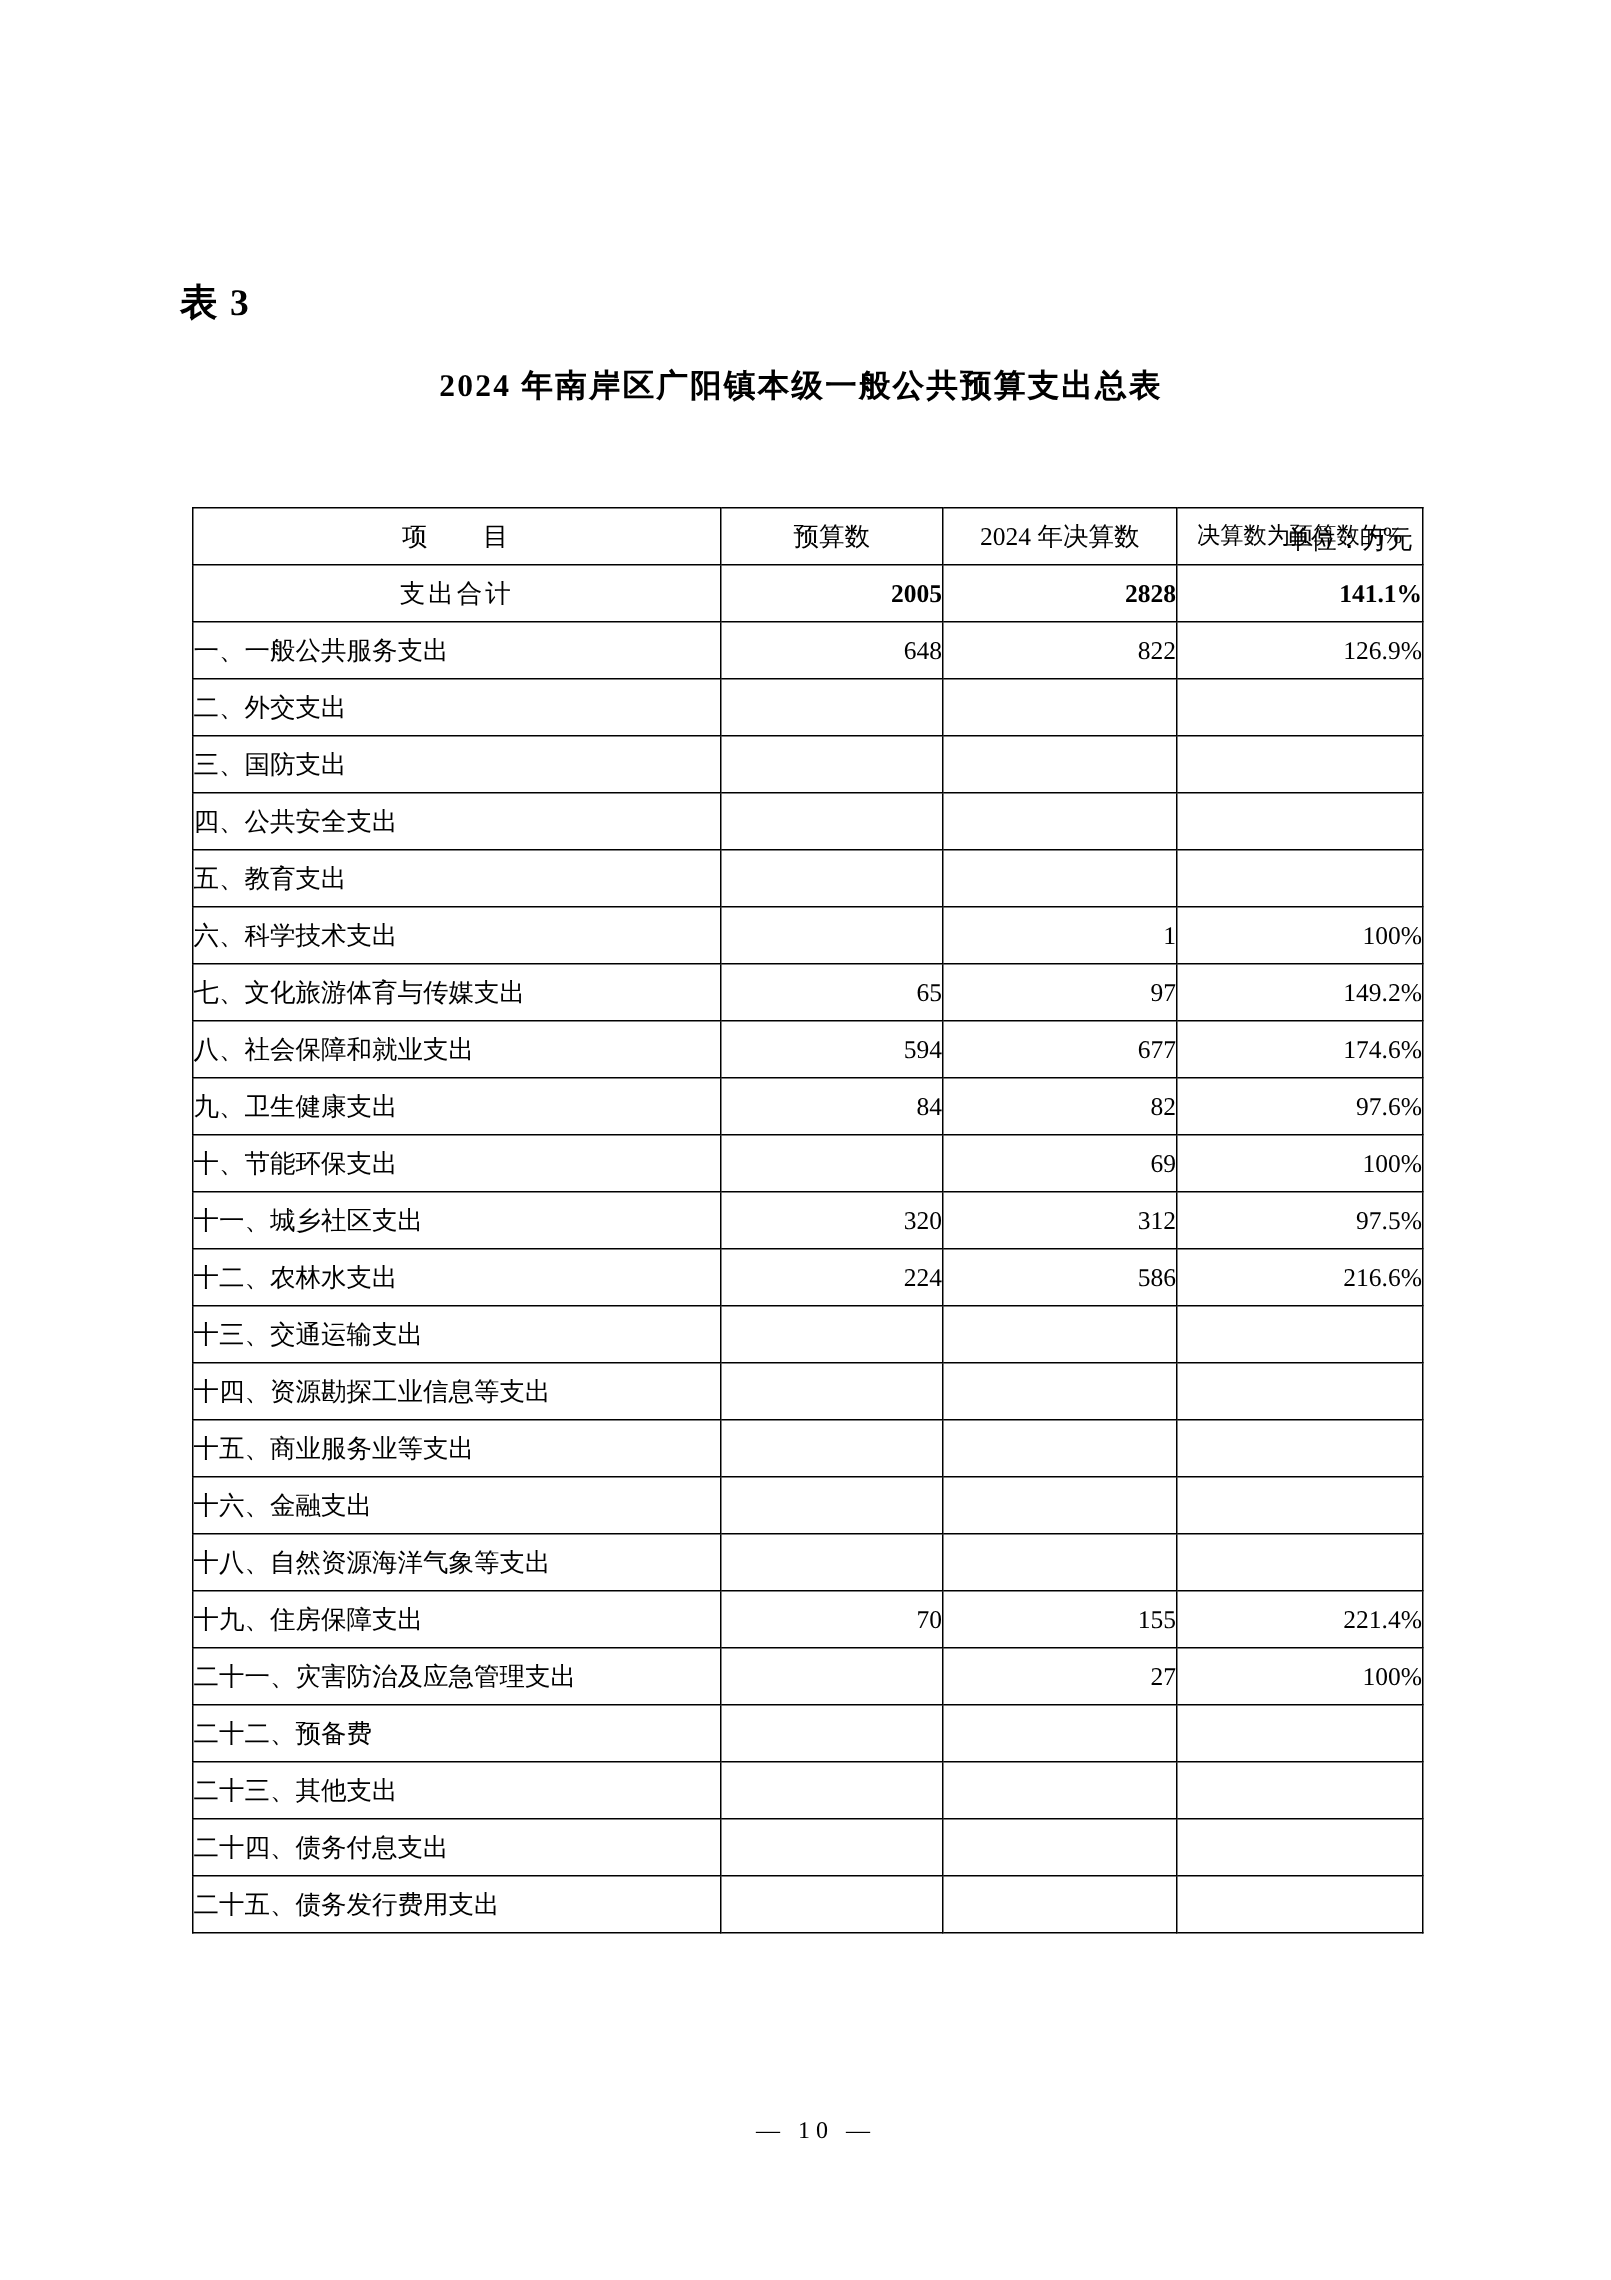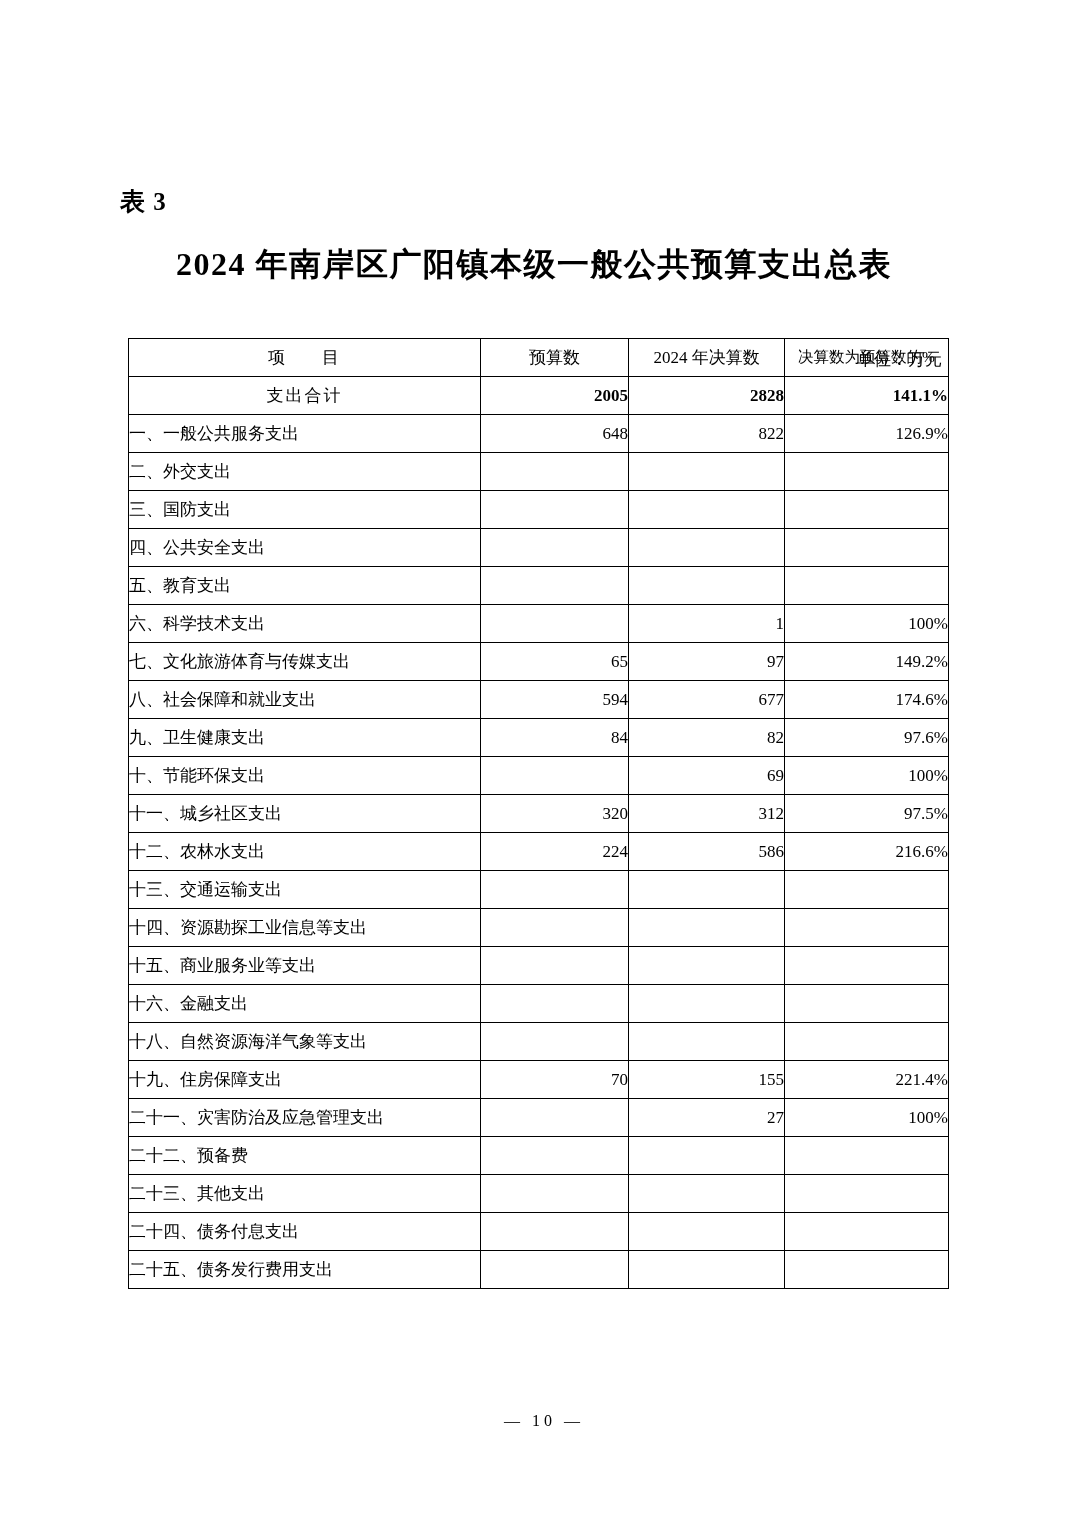--- a/index.html
+++ b/index.html
@@ -28,21 +28,21 @@
     font-size: 25px;
     font-weight: bold;
     letter-spacing: 1px;
   }
   .doc-title {
     position: absolute;
     left: 0;
     right: 0;
     top: 243px;
     text-align: center;
-    font-size: 32px;
+    font-size: 21px;
     font-weight: bold;
     letter-spacing: 1.5px;
   }
   .unit-line {
     position: absolute;
     right: 126px;
     top: 312px;
     font-size: 17px;
     margin-top: 36px;
   }

